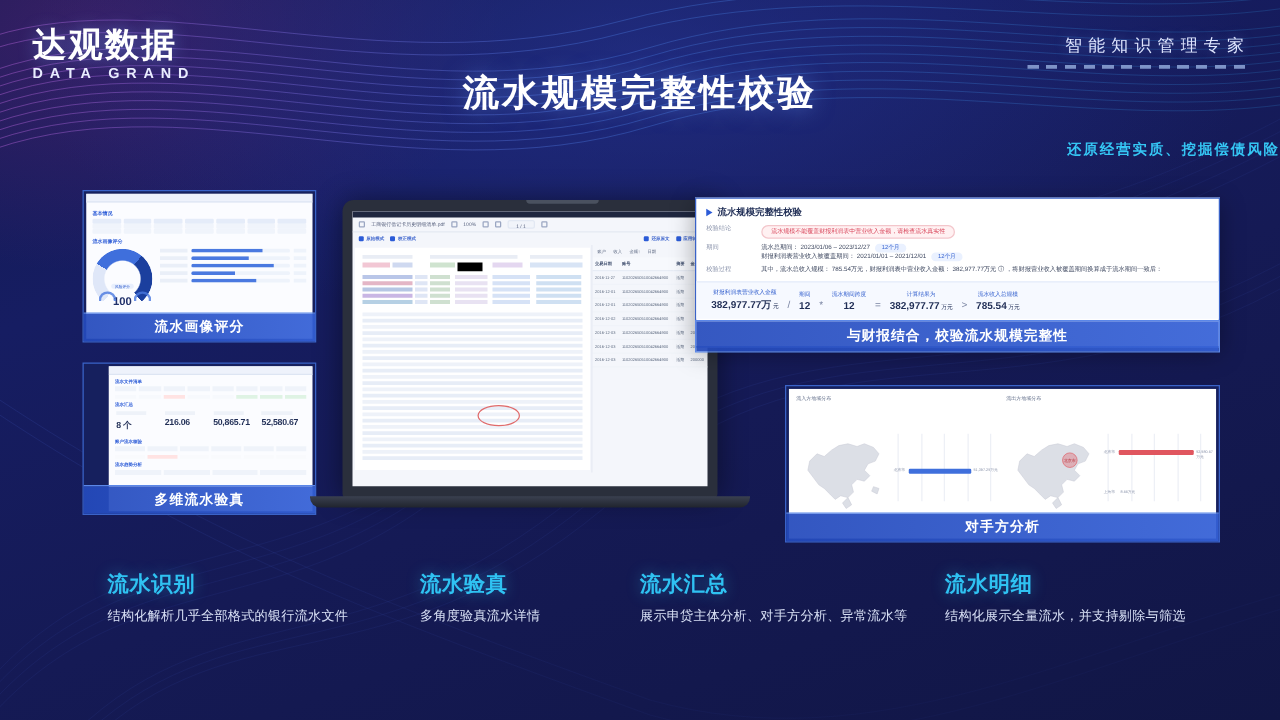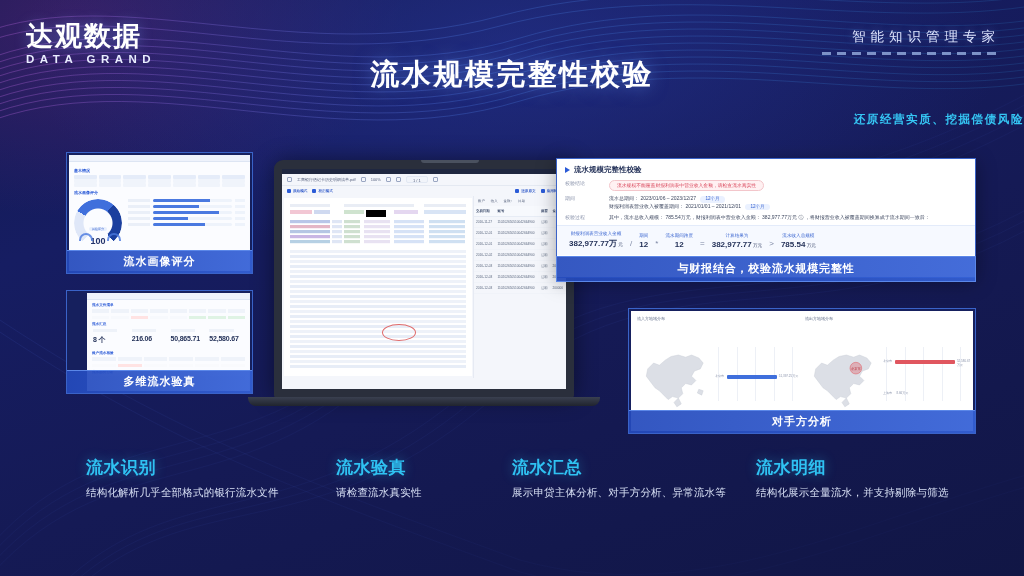--- a/index.html
+++ b/index.html
@@ -89,21 +89,21 @@
   .bar-row { display: flex; align-items: center; gap: 3px; margin-bottom: 3px; }
   .bar-row .lbl { width: 22px; height: 3px; background: #eaeff8; }
   .bar-row .trk { flex: 1; height: 3px; background: #eef3fb; border-radius: 2px; overflow: hidden; }
   .bar-row .trk i { display: block; height: 100%; background: #4a79e0; }
   .bar-row .num { width: 10px; height: 3px; background: #eef3fb; }
   .halfcircles { display: flex; gap: 14px; padding: 2px 10px; }
   .halfc { width: 14px; height: 8px; border: 2px solid #4a79e0; border-bottom: none;
            border-radius: 14px 14px 0 0; opacity: .8; }
 
   
-  #card2 { left: 66px; top: 290px; width: 187px; height: 104px; padding-left: 20px; }
+  #card2 { left: 66px; top: 290px; width: 187px; height: 122px; padding-left: 20px; }
   .c2-sec { font-size: 3.6px; color: #2b5bd7; font-weight: 700; margin: 3px 5px 2px; }
   .c2-stats { display: flex; gap: 4px; padding: 1px 6px 3px; }
   .c2-stats div { flex: 1; }
   .c2-stats .cap { height: 3px; width: 70%; background: #eef2f9; margin-bottom: 3px; }
   .c2-stats .big { font-size: 7px; font-weight: 700; color: #1f2d55; letter-spacing: -.2px; }
   .hdrbar { display: flex; gap: 2px; padding: 0 5px; }
   .hdrbar span { flex: 1; height: 3.5px; background: #eff3fa; }
 
   
   #laptop { position: absolute; left: 274px; top: 160px; width: 300px; height: 258px; }
@@ -706,21 +706,21 @@
     </div>
     <div class="caption">对手方分析</div>
   </div>
 
   <div class="feat" id="feat0">
     <div class="ft">流水识别</div>
     <div class="fd">结构化解析几乎全部格式的银行流水文件</div>
   </div>
   <div class="feat" id="feat1">
     <div class="ft">流水验真</div>
-    <div class="fd">请检查流水真实性</div>
+    <div class="fd">多角度验真流水详情</div>
   </div>
   <div class="feat" id="feat2">
     <div class="ft">流水汇总</div>
     <div class="fd">展示申贷主体分析、对手方分析、异常流水等</div>
   </div>
   <div class="feat" id="feat3">
     <div class="ft">流水明细</div>
     <div class="fd">结构化展示全量流水，并支持剔除与筛选</div>
   </div>
 

